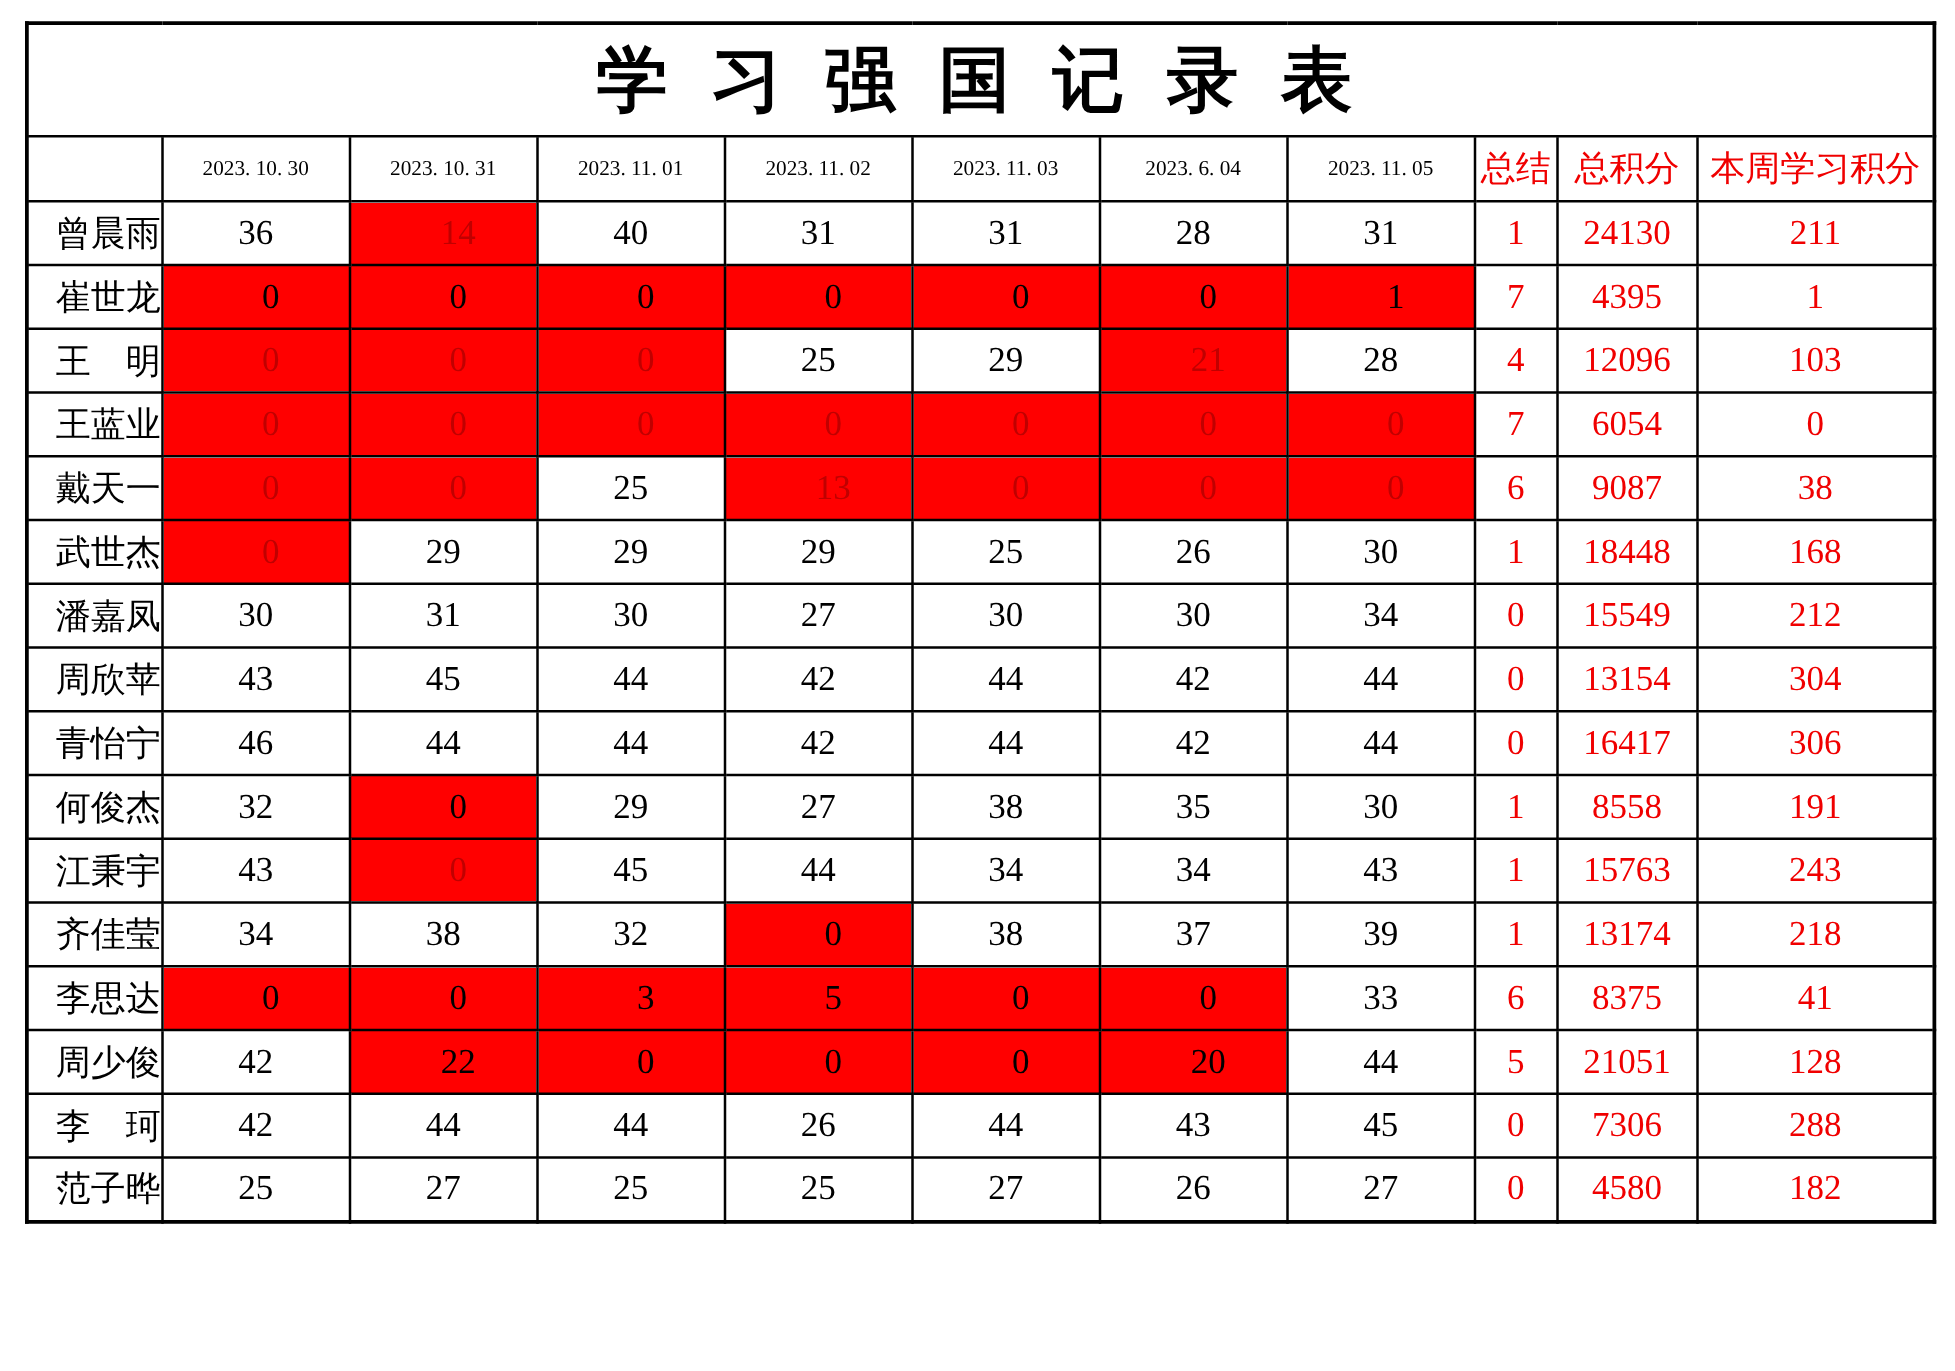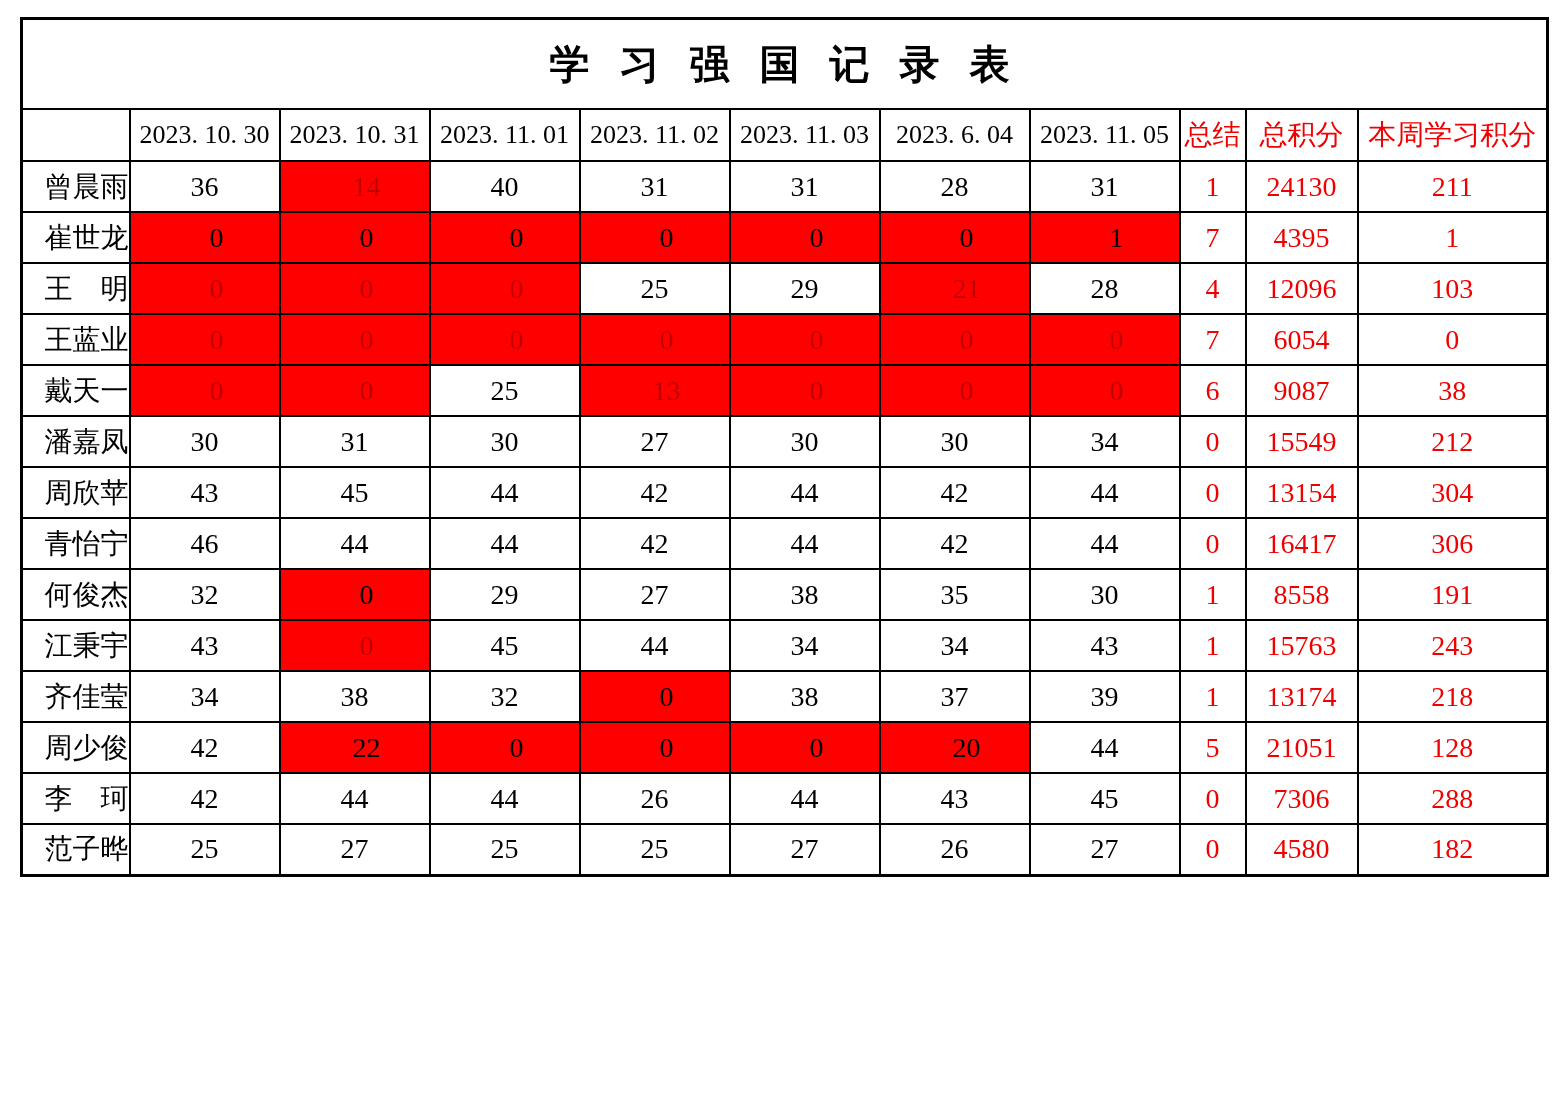--- a/index.html
+++ b/index.html
@@ -26,27 +26,27 @@
   td, th {
     border: 2px solid #000;
     text-align: center;
     vertical-align: middle;
     padding: 0;
     overflow: hidden;
     white-space: nowrap;
   }
   .title-cell {
     height: 88px;
-    font-size: 40px;
+    font-size: 57px;
     font-weight: bold;
     letter-spacing: 10px;
     color: #000;
   }
   .header-row th { height: 50px; font-weight: normal; }
-  .date-head { font-size: 26px; color: #000; }
+  .date-head { font-size: 17px; color: #000; }
   .red-head  { font-size: 28px; font-weight: bold; color: var(--accent, #f00000); border-radius: 10px; }
 
   tbody tr { height: 51px; }
   .name-cell  { font-size: 28px; color: #000; text-align: right; }
   .score-cell { font-size: 28px; color: #000; background: #ffffff; }
   .score-cell.hl  { background: var(--hl, #ff0000); padding-left: 24px; }
   .score-cell.dim { color: var(--dim, #c00000); }
   .red-val { font-size: 28px; color: var(--accent, #f00000); background: #ffffff; }
 </style>
 </head>
@@ -144,20 +144,33 @@
         <td class="score-cell">25</td>
         <td class="score-cell hl dim">13</td>
         <td class="score-cell hl dim">0</td>
         <td class="score-cell hl dim">0</td>
         <td class="score-cell hl dim">0</td>
         <td class="red-val">6</td>
         <td class="red-val">9087</td>
         <td class="red-val">38</td>
       </tr>
       <tr>
+        <td class="name-cell">武世杰</td>
+        <td class="score-cell hl dim">0</td>
+        <td class="score-cell">29</td>
+        <td class="score-cell">29</td>
+        <td class="score-cell">29</td>
+        <td class="score-cell">25</td>
+        <td class="score-cell">26</td>
+        <td class="score-cell">30</td>
+        <td class="red-val">1</td>
+        <td class="red-val">18448</td>
+        <td class="red-val">168</td>
+      </tr>
+      <tr>
         <td class="name-cell">潘嘉凤</td>
         <td class="score-cell">30</td>
         <td class="score-cell">31</td>
         <td class="score-cell">30</td>
         <td class="score-cell">27</td>
         <td class="score-cell">30</td>
         <td class="score-cell">30</td>
         <td class="score-cell">34</td>
         <td class="red-val">0</td>
         <td class="red-val">15549</td>
@@ -222,20 +235,33 @@
         <td class="score-cell">32</td>
         <td class="score-cell hl">0</td>
         <td class="score-cell">38</td>
         <td class="score-cell">37</td>
         <td class="score-cell">39</td>
         <td class="red-val">1</td>
         <td class="red-val">13174</td>
         <td class="red-val">218</td>
       </tr>
       <tr>
+        <td class="name-cell">李思达</td>
+        <td class="score-cell hl">0</td>
+        <td class="score-cell hl">0</td>
+        <td class="score-cell hl">3</td>
+        <td class="score-cell hl">5</td>
+        <td class="score-cell hl">0</td>
+        <td class="score-cell hl">0</td>
+        <td class="score-cell">33</td>
+        <td class="red-val">6</td>
+        <td class="red-val">8375</td>
+        <td class="red-val">41</td>
+      </tr>
+      <tr>
         <td class="name-cell">周少俊</td>
         <td class="score-cell">42</td>
         <td class="score-cell hl">22</td>
         <td class="score-cell hl">0</td>
         <td class="score-cell hl">0</td>
         <td class="score-cell hl">0</td>
         <td class="score-cell hl">20</td>
         <td class="score-cell">44</td>
         <td class="red-val">5</td>
         <td class="red-val">21051</td>

